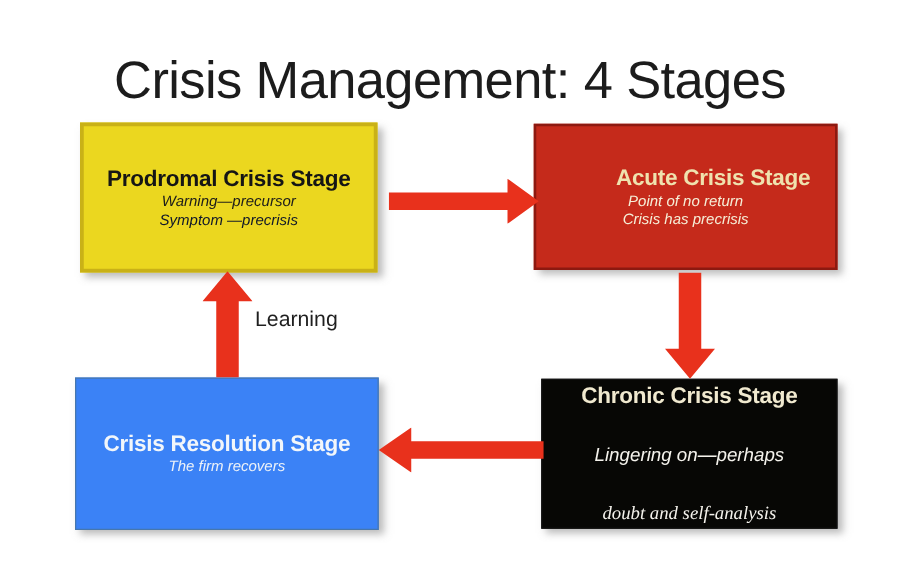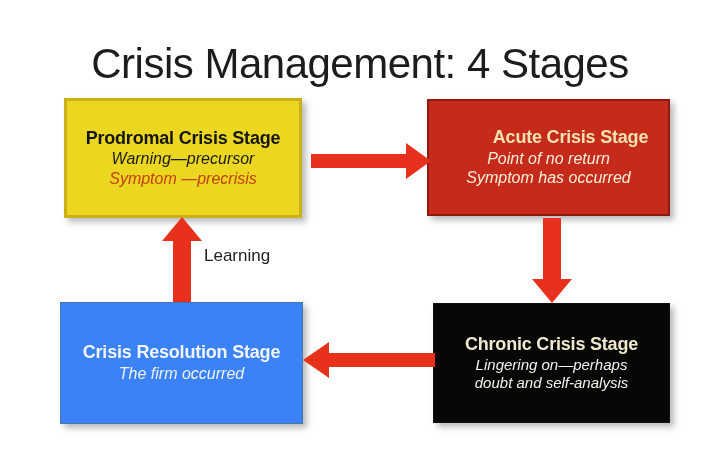--- a/index.html
+++ b/index.html
@@ -42,21 +42,21 @@
   .stage-heading {
     font-weight: bold;
     font-size: 18px;
     line-height: 1.2;
     white-space: nowrap;
     letter-spacing: -0.2px;
   }
 
   .stage-line {
     font-style: italic;
-    font-size: 16px;
+    font-size: 12px;
     line-height: 1.22;
     white-space: nowrap;
   }
 
   #stage-prodromal  { left: 64px;  top: 98px;  width: 238px; height: 120px; border-width: 3px; }
   #stage-acute      { left: 427px; top: 99px;  width: 243px; height: 117px; border-width: 2px; }
   #stage-chronic    { left: 433px; top: 303px; width: 237px; height: 120px; border-width: 1px; }
   #stage-resolution { left: 60px;  top: 302px; width: 243px; height: 122px; border-width: 1px; }
 
   #stage-chronic .stage-line { font-size: 15px; }
@@ -78,38 +78,38 @@
 </head>
 <body>
 
 <div class="canvas">
 
   <div class="slide-title">Crisis Management: 4 Stages</div>
 
   <div class="stage-box" id="stage-prodromal" style="background-color: rgb(235, 215, 31); border-color: rgb(201, 177, 23);">
     <div class="stage-heading" style="color: rgb(21, 21, 21);">Prodromal Crisis Stage</div>
     <div class="stage-line" style="color: rgb(27, 27, 27);">Warning—precursor</div>
-    <div class="stage-line" style="color: #c2410c;">Symptom —precrisis</div>
+    <div class="stage-line" style="color: #0f172a;">Symptom —precrisis</div>
   </div>
 
   <div class="stage-box" id="stage-acute" style="background-color: rgb(197, 42, 27); border-color: rgb(141, 25, 16);">
     <div class="stage-heading" style="color: rgb(239, 226, 174); margin-left: 44px;">Acute Crisis Stage</div>
     <div class="stage-line" style="color: rgb(246, 239, 216);">Point of no return</div>
-    <div class="stage-line" style="color: rgb(246, 239, 216);">Symptom has occurred</div>
+    <div class="stage-line" style="color: rgb(246, 239, 216);">Crisis has precrisis</div>
   </div>
 
-  <div class="stage-box" id="stage-chronic" style="background-color: rgb(7, 7, 5); border-color: rgb(17, 17, 17);">
+  <div class="stage-box" id="stage-chronic" style="background-color: rgb(7, 7, 5); border-color: rgb(17, 17, 17); gap: 28px;">
     <div class="stage-heading" style="color: rgb(240, 233, 207);">Chronic Crisis Stage</div>
     <div class="stage-line" style="color: rgb(244, 242, 236);">Lingering on—perhaps</div>
-    <div class="stage-line" style="color: rgb(244, 242, 236);">doubt and self-analysis</div>
+    <div class="stage-line" style="color: rgb(244, 242, 236); font-family: Liberation Serif, serif;">doubt and self-analysis</div>
   </div>
 
   <div class="stage-box" id="stage-resolution" style="background-color: #3b82f6; border-color: rgb(70, 119, 174);">
     <div class="stage-heading" style="color: rgb(242, 246, 250);">Crisis Resolution Stage</div>
-    <div class="stage-line" style="color: rgb(237, 242, 248);">The firm occurred</div>
+    <div class="stage-line" style="color: rgb(237, 242, 248);">The firm recovers</div>
   </div>
 
   <svg class="flow-arrow" id="arrow-right" width="120" height="36">
     <polygon points="0,11 95,11 95,0 120,18 95,36 95,25 0,25" style="fill: rgb(232, 49, 28);"></polygon>
   </svg>
 
   <svg class="flow-arrow" id="arrow-down" width="40" height="85">
     <polygon points="11,0 29,0 29,61 40,61 20,85 0,61 11,61" style="fill: rgb(232, 49, 28);"></polygon>
   </svg>
 

